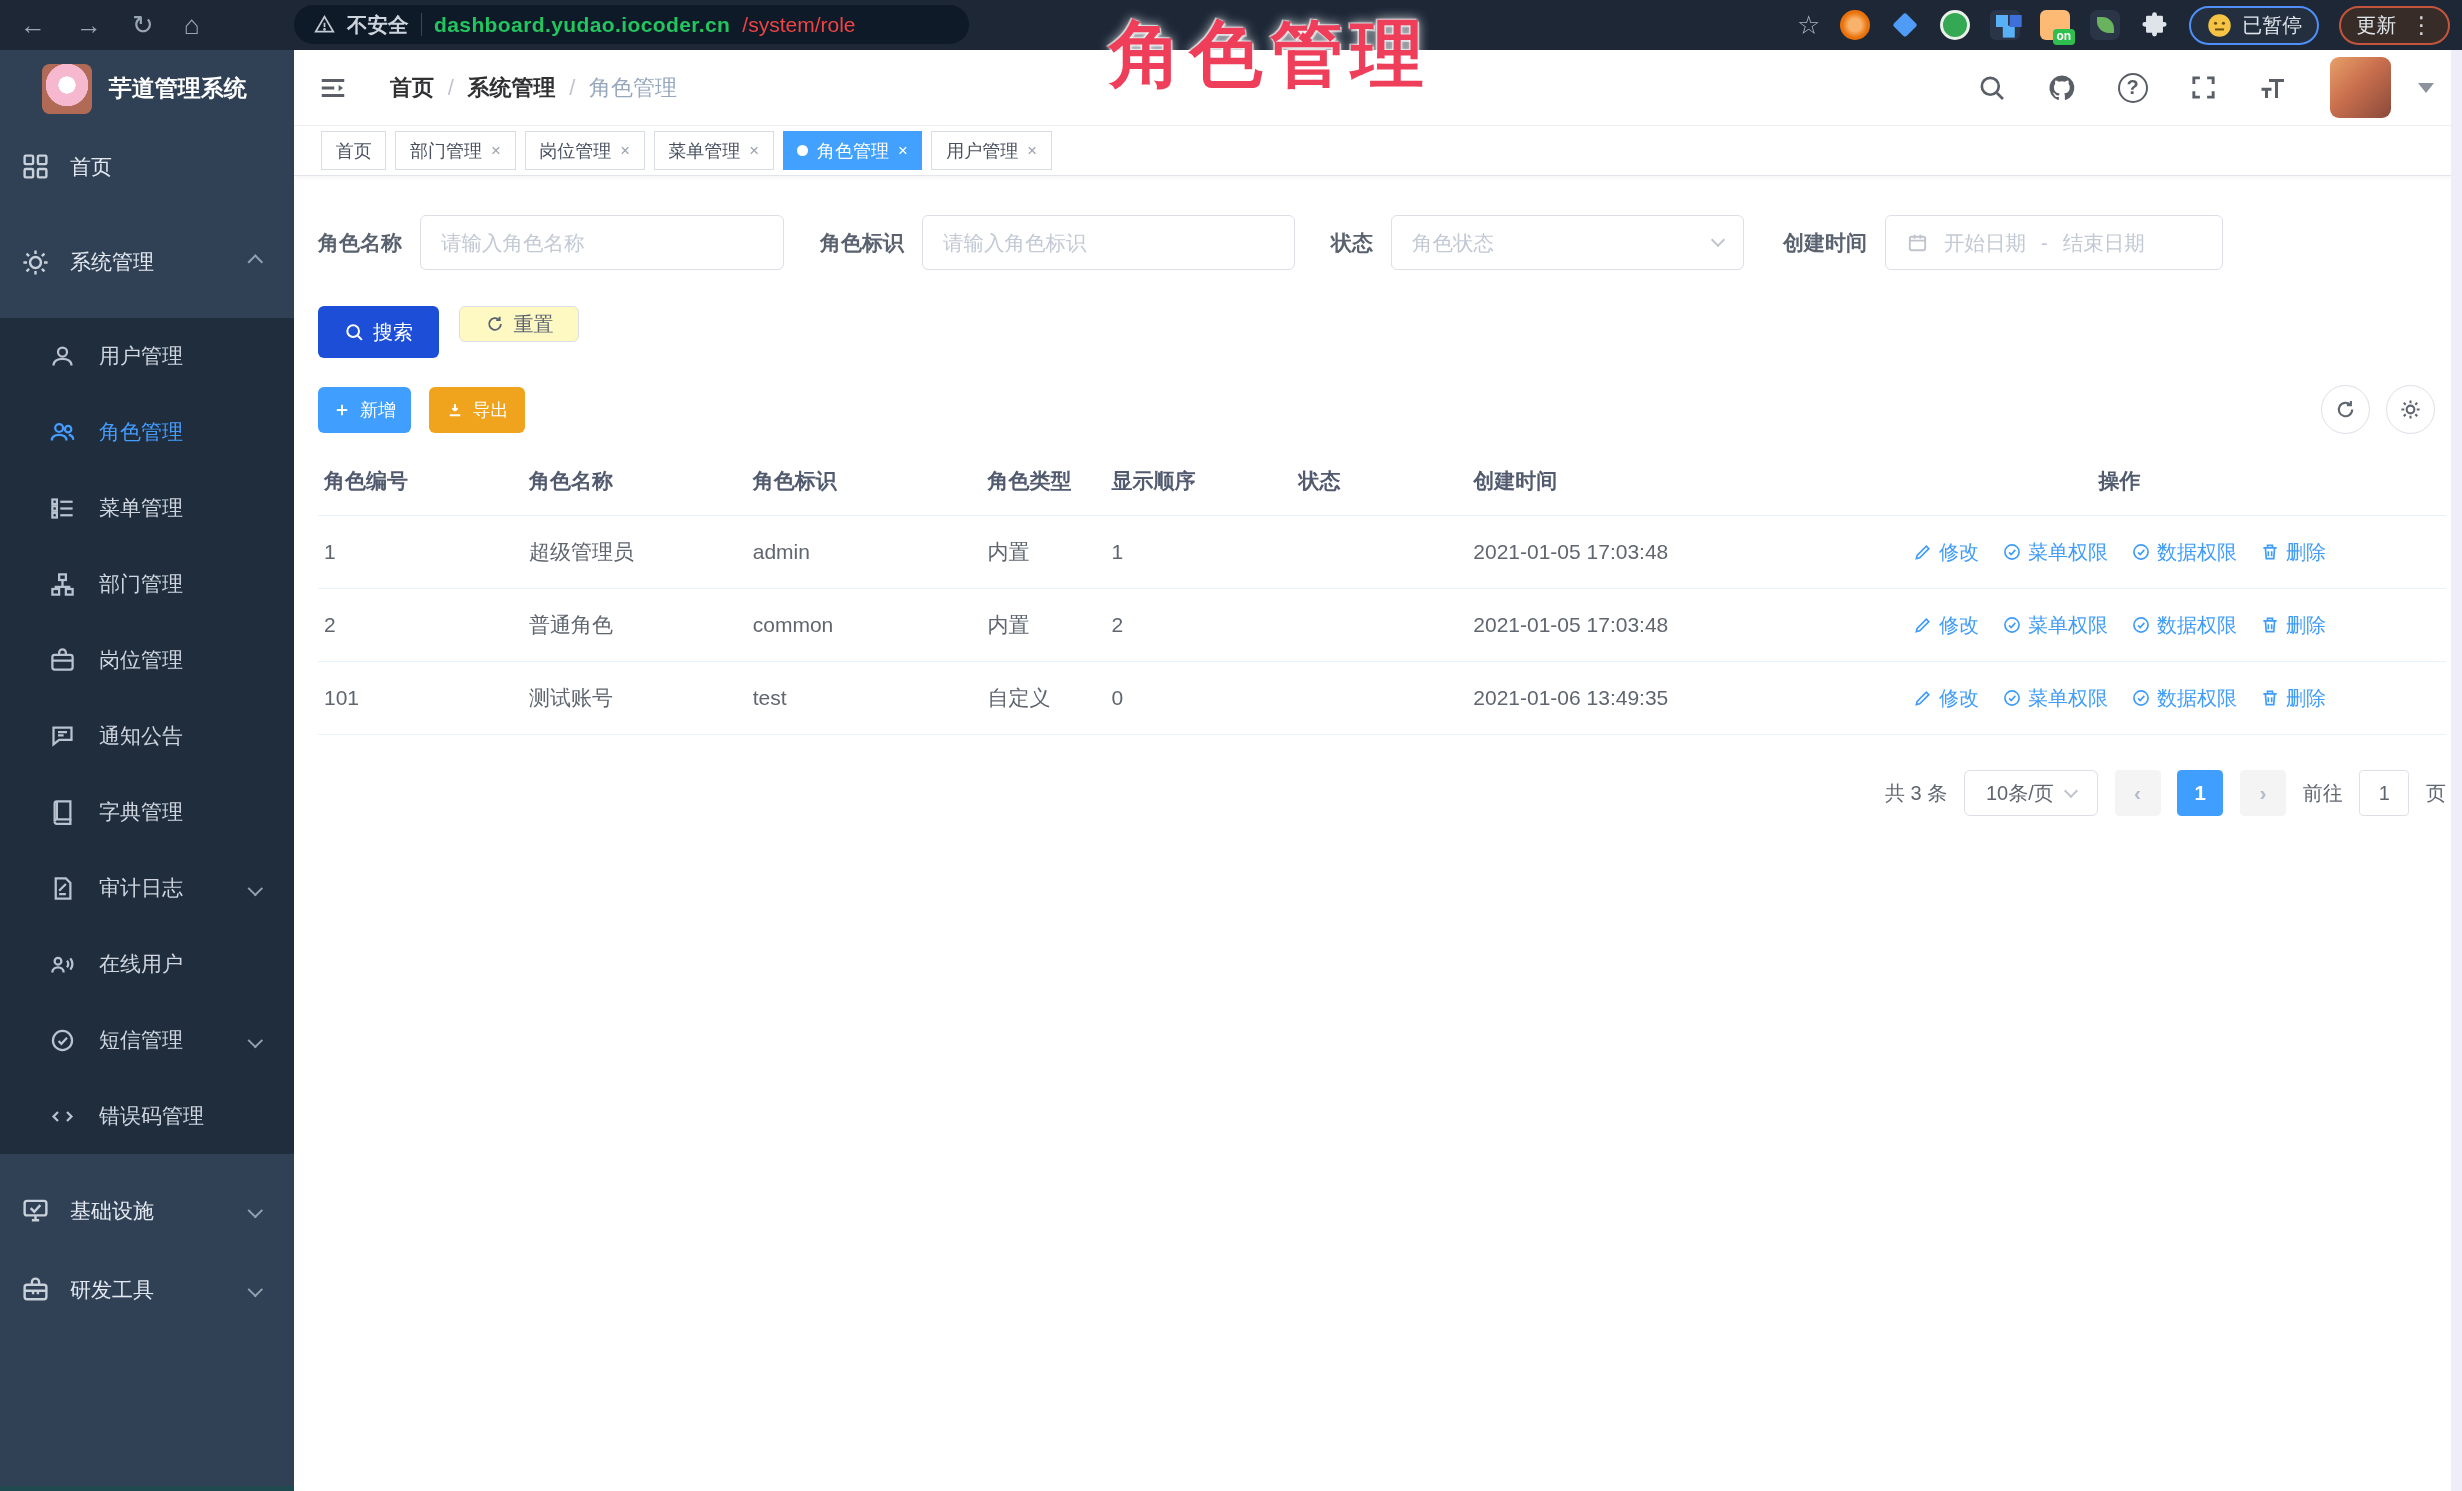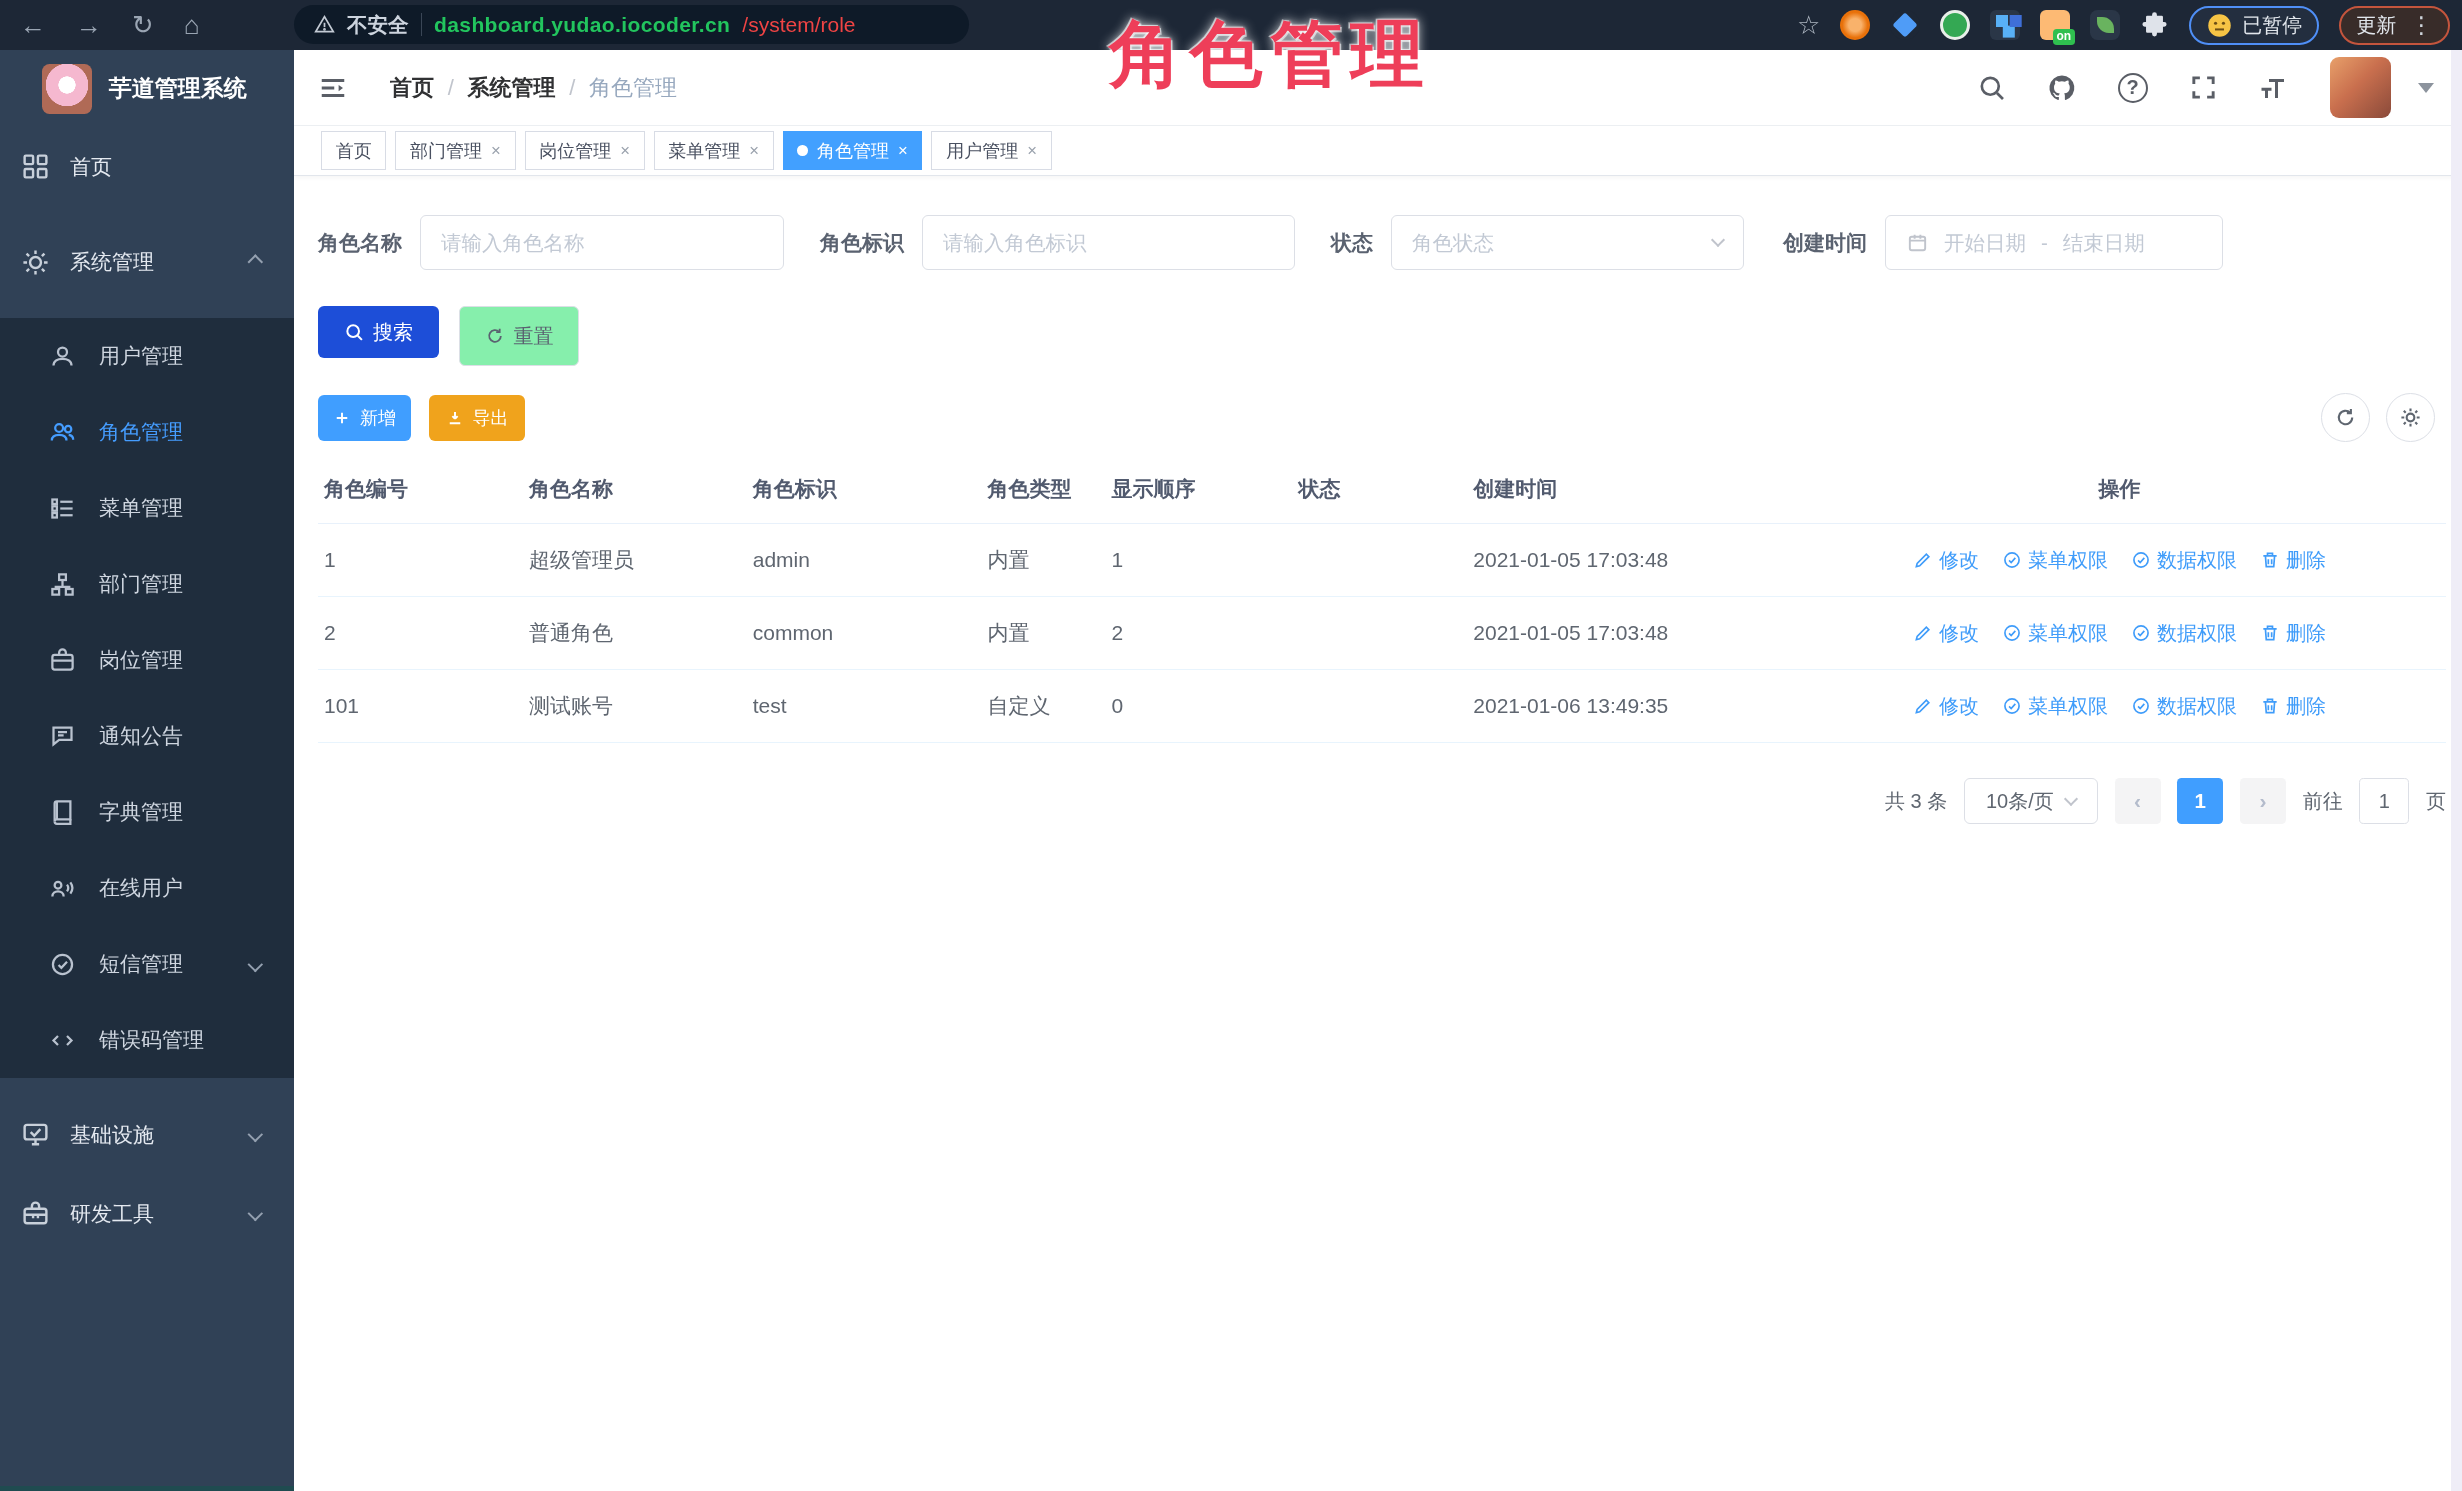--- a/index.html
+++ b/index.html
@@ -117,21 +117,21 @@
   .sel-caret { width:10px; height:10px; border-right:2.3px solid #c0c4cc; border-bottom:2.3px solid #c0c4cc;
     transform:rotate(45deg); margin-top:-4.6px; }
   .w-range { width:338px; gap:15px; }
   .cal-ico { color:#c0c4cc; flex:0 0 auto; }
   .range-sep { color:#c2c9d4; }
 
   .btn-row { margin-top:36px; display:flex; gap:20px; }
   .btn { display:flex; align-items:center; justify-content:center; gap:9px; border-radius:6px;
     font-size:20px; border:0.8px solid transparent; }
   .btn-search { width:121px; height:52px; background:#1d4ed8; color:#fff; }
-  .btn-reset { width:120px; height:60px; background:#86efac; border-color:#dcdfe6; color:#5a6270; }
+  .btn-reset { width:120px; height:36px; background:#fef9c3; border-color:#dcdfe6; color:#5a6270; }
   .action-row { margin-top:27px; display:flex; gap:18px; align-items:center; }
   .btn-add { width:93px; height:46px; background:#409eff; color:#fff; font-size:18px; }
   .btn-export { width:96px; height:46px; background:#f0a31c; color:#fff; font-size:18px; }
   .tool-circles { margin-left:auto; display:flex; gap:16.7px; margin-right:10.6px; }
   .circle-btn { width:49px; height:49px; border-radius:50%; border:0.8px solid #dcdfe6;
     display:flex; align-items:center; justify-content:center; color:#5f6670; background:#fff; }
 
   
   table.role-table { margin-top:13.7px; width:2128px; border-collapse:collapse; }
   .role-table th { height:68px; text-align:left; font-size:21px; color:#515a6e; font-weight:700;
@@ -317,20 +317,30 @@
           <svg viewBox="0 0 24 24" fill="none" stroke="currentColor" stroke-width="2">
               <path d="M5 4a2 2 0 0 1 2-2h12v16H7a2 2 0 0 0-2 2z"></path>
               <path d="M7 2v16M5 20a2 2 0 0 0 2 2h12v-4"></path>
             </svg>
         </span>
         <span>字典管理</span>
       </div>
       <div class="s-item">
         <span class="mi">
           <svg viewBox="0 0 24 24" fill="none" stroke="currentColor" stroke-width="2">
+              <path d="M6 3h9l4 4v14H6z"></path>
+              <path d="M9 14l6-6M9 17h6"></path>
+            </svg>
+        </span>
+        <span>审计日志</span>
+        <span class="chev down"></span>
+      </div>
+      <div class="s-item">
+        <span class="mi">
+          <svg viewBox="0 0 24 24" fill="none" stroke="currentColor" stroke-width="2">
               <circle cx="8" cy="9" r="3"></circle>
               <path d="M3 19c0-3 2.3-4.5 5-4.5s5 1.5 5 4.5"></path>
               <path d="M16 8.5a5 5 0 0 1 0 6M19 6.5a8.5 8.5 0 0 1 0 10"></path>
             </svg>
         </span>
         <span>在线用户</span>
       </div>
       <div class="s-item">
         <span class="mi">
           <svg viewBox="0 0 24 24" fill="none" stroke="currentColor" stroke-width="2">

